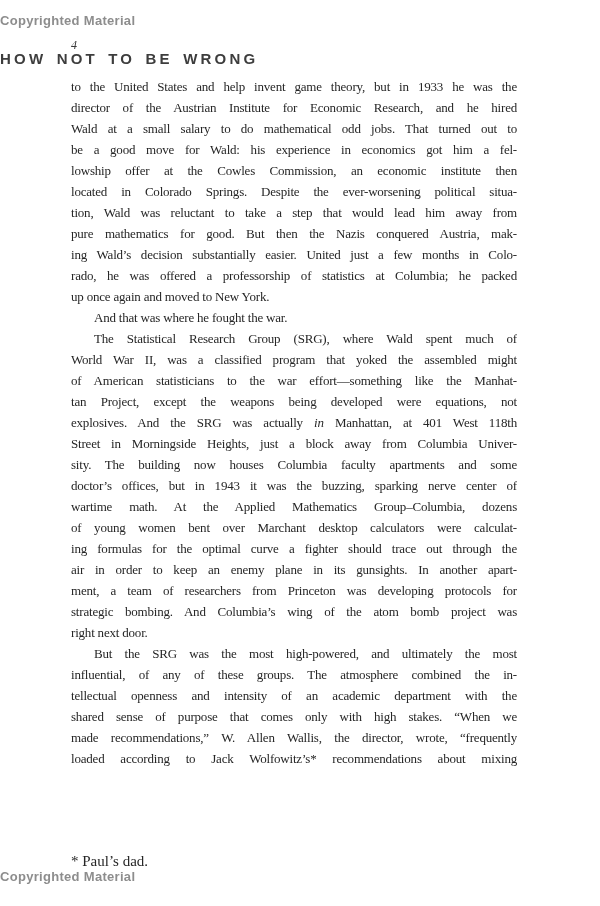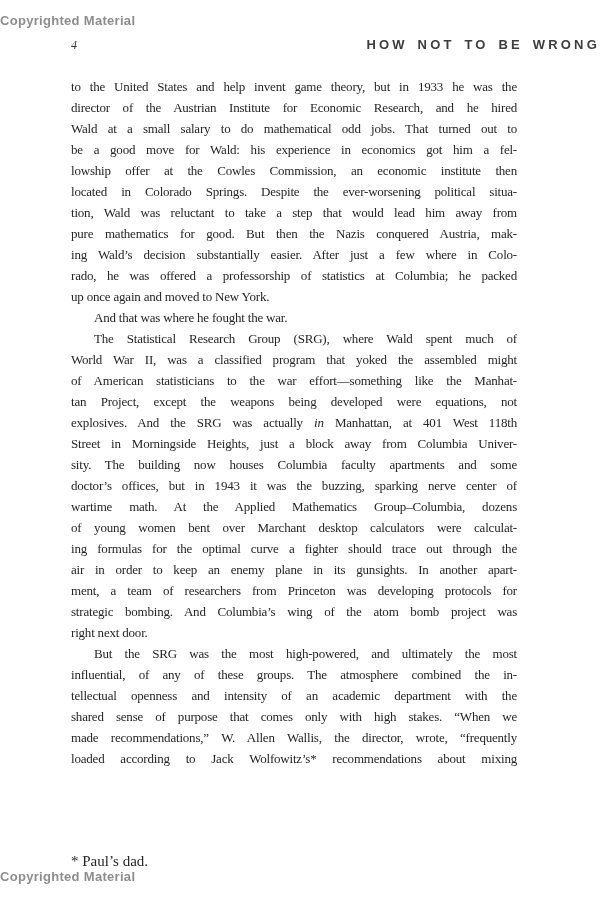--- a/index.html
+++ b/index.html
@@ -44,27 +44,28 @@
     top: 1px;
     font-family: "Liberation Serif", serif;
     font-style: italic;
     font-size: 12px;
     color: var(--pagenum-ink);
   }
   .running-title {
     position: absolute;
     left: 0;
     width: 100%;
-    text-align: right;
+    text-align: left;
     font-family: "Liberation Sans", sans-serif;
-    font-size: 13px;
+    font-size: 15px;
     font-weight: bold;
     color: var(--header-ink);
     letter-spacing: 3.2px;
     word-spacing: 3px;
+    margin-top: 13px;
   }
   .body-text {
     position: absolute;
     top: 76px;
     left: 71px;
     width: 446px;
     color: var(--ink);
     font-size: 13px;
     line-height: 21px;
     letter-spacing: -0.2px;
@@ -100,21 +101,21 @@
 
   <div class="body-text">
       <div class="line">to the United States and help invent game theory, but in 1933 he was the</div>
       <div class="line">director of the Austrian Institute for Economic Research, and he hired</div>
       <div class="line">Wald at a small salary to do mathematical odd jobs. That turned out to</div>
       <div class="line">be a good move for Wald: his experience in economics got him a fel-</div>
       <div class="line">lowship offer at the Cowles Commission, an economic institute then</div>
       <div class="line">located in Colorado Springs. Despite the ever-worsening political situa-</div>
       <div class="line">tion, Wald was reluctant to take a step that would lead him away from</div>
       <div class="line">pure mathematics for good. But then the Nazis conquered Austria, mak-</div>
-      <div class="line">ing Wald’s decision substantially easier. After just a few where in Colo-</div>
+      <div class="line">ing Wald’s decision substantially easier. United just a few months in Colo-</div>
       <div class="line">rado, he was offered a professorship of statistics at Columbia; he packed</div>
       <div class="line end">up once again and moved to New York.</div>
       <div class="line indent end">And that was where he fought the war.</div>
       <div class="line indent">The Statistical Research Group (SRG), where Wald spent much of</div>
       <div class="line">World War II, was a classified program that yoked the assembled might</div>
       <div class="line">of American statisticians to the war effort—something like the Manhat-</div>
       <div class="line">tan Project, except the weapons being developed were equations, not</div>
       <div class="line">explosives. And the SRG was actually <i>in</i> Manhattan, at 401 West 118th</div>
       <div class="line">Street in Morningside Heights, just a block away from Columbia Univer-</div>
       <div class="line">sity. The building now houses Columbia faculty apartments and some</div>

